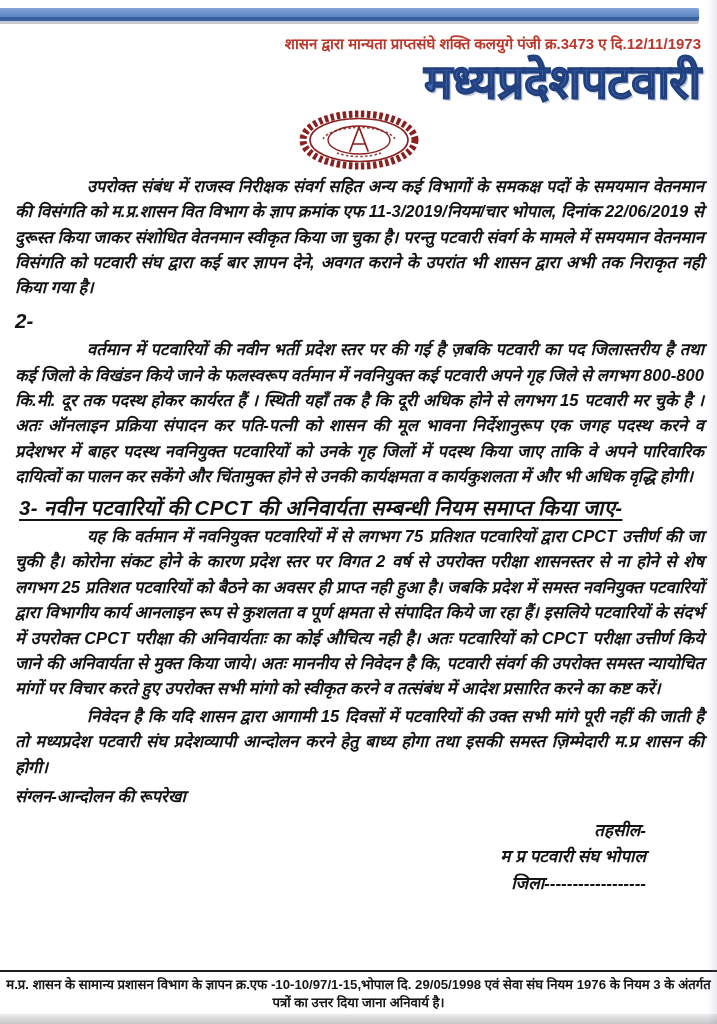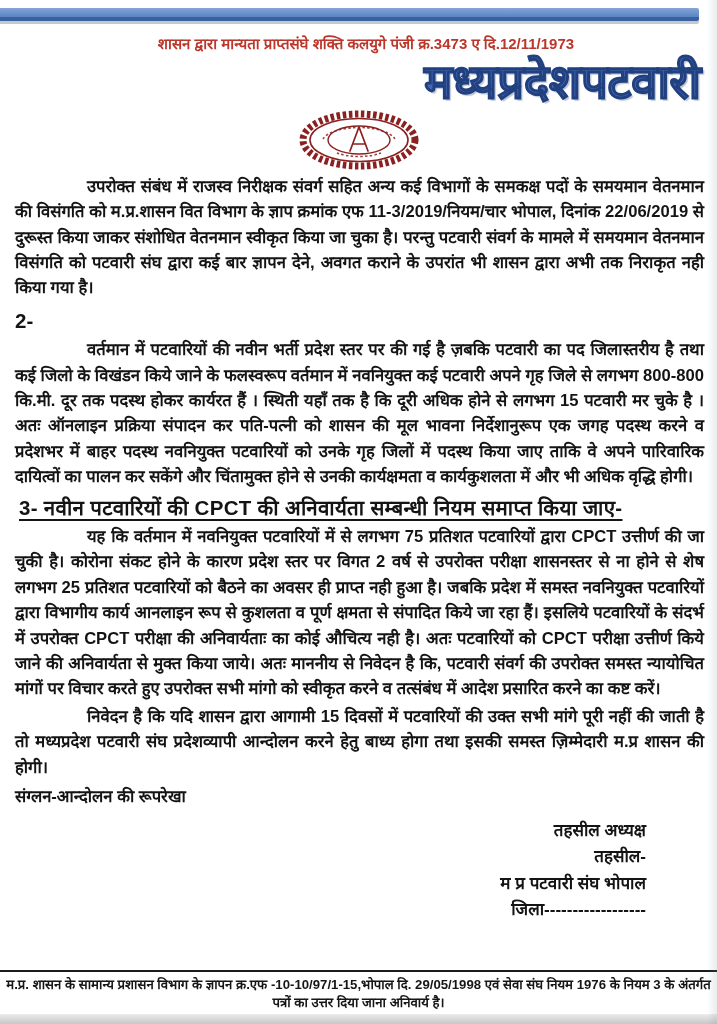--- a/index.html
+++ b/index.html
@@ -16,21 +16,21 @@
   .topbar{
     margin:8px 18px 0 0;
     height:9px;
     background:linear-gradient(#86a4d6,#5b84c4);
     border-bottom:4px solid #39619f;
     box-shadow:0 3px 0 rgba(150,156,168,.55);
     border-radius:0 2px 2px 0;
   }
   
   .regline{
-    display:flex;justify-content:center;
+    display:flex;justify-content:flex-end;
     padding:12px 16px 0 31px;
     font-size:15px;font-weight:700;
     color:#bb362b;
   }
   
   .title-row{
     display:flex;justify-content:flex-end;align-items:baseline;
     padding:4px 16px 0 24px;
     font-size:47px;font-weight:800;line-height:1.08;
     color:#4668b0;
@@ -39,20 +39,21 @@
     white-space:nowrap;
   }
   .seal-wrap{height:60px;text-align:center;margin-top:2px;}
   .seal-wrap svg{display:inline-block;}
   
   .body{
     padding:4px 13px 0 15px;
     font-size:16.6px;line-height:25.4px;
     text-align:justify;
     font-weight:600;
+    font-style:italic;
   }
   .body p{margin:0 0 2px 0;text-indent:72px;}
   .sec2{display:flex;align-items:baseline;margin:7px 0 4px 0;font-size:20.5px;font-weight:800;}
   .sec2 .num{width:42px;flex:none;}
   .u{
     text-decoration:underline;
     text-decoration-thickness:2px;
     text-underline-offset:4px;
   }
   .sec3{margin:5px 0 4px 4px;font-size:20.5px;font-weight:800;letter-spacing:.3px;}
@@ -124,21 +125,20 @@
       <span class="u">3- नवीन पटवारियों की CPCT की अनिवार्यता सम्बन्धी नियम समाप्त किया जाए-</span>
     </div>
 
     <p>यह कि वर्तमान में नवनियुक्त पटवारियों में से लगभग 75 प्रतिशत पटवारियों द्वारा CPCT उत्तीर्ण की जा चुकी है। कोरोना संकट होने के कारण प्रदेश स्तर पर विगत 2 वर्ष से उपरोक्त परीक्षा शासनस्तर से ना होने से शेष लगभग 25 प्रतिशत पटवारियों को बैठने का अवसर ही प्राप्त नही हुआ है। जबकि प्रदेश में समस्त नवनियुक्त पटवारियों द्वारा विभागीय कार्य आनलाइन रूप से कुशलता व पूर्ण क्षमता से संपादित किये जा रहा हैं। इसलिये पटवारियों के संदर्भ में उपरोक्त CPCT परीक्षा की अनिवार्यताः का कोई औचित्य नही है। अतः पटवारियों को CPCT परीक्षा उत्तीर्ण किये जाने की अनिवार्यता से मुक्त किया जाये। अतः माननीय से निवेदन है कि, पटवारी संवर्ग की उपरोक्त समस्त न्यायोचित मांगों पर विचार करते हुए उपरोक्त सभी मांगो को स्वीकृत करने व तत्संबंध में आदेश प्रसारित करने का कष्ट करें।</p>
 
     <p>निवेदन है कि यदि शासन द्वारा आगामी 15 दिवसों में पटवारियों की उक्त सभी मांगे पूरी नहीं की जाती है तो मध्यप्रदेश पटवारी संघ प्रदेशव्यापी आन्दोलन करने हेतु बाध्य होगा तथा इसकी समस्त ज़िम्मेदारी म.प्र शासन की होगी।</p>
 
     <div class="attach">संग्लन-आन्दोलन की रूपरेखा</div>
 
     <div class="signature">
-      <div>तहसील अध्यक्ष</div>
       <div>तहसील-</div>
       <div>म प्र पटवारी संघ भोपाल</div>
       <div>जिला------------------</div>
     </div>
 
   </div>
 
   <div class="footer">
     <div class="l1">म.प्र. शासन के सामान्य प्रशासन विभाग के ज्ञापन क्र.एफ -10-10/97/1-15,भोपाल दि. 29/05/1998 एवं सेवा संघ नियम 1976 के नियम 3 के अंतर्गत</div>
     <div>पत्रों का उत्तर दिया जाना अनिवार्य है।</div>

